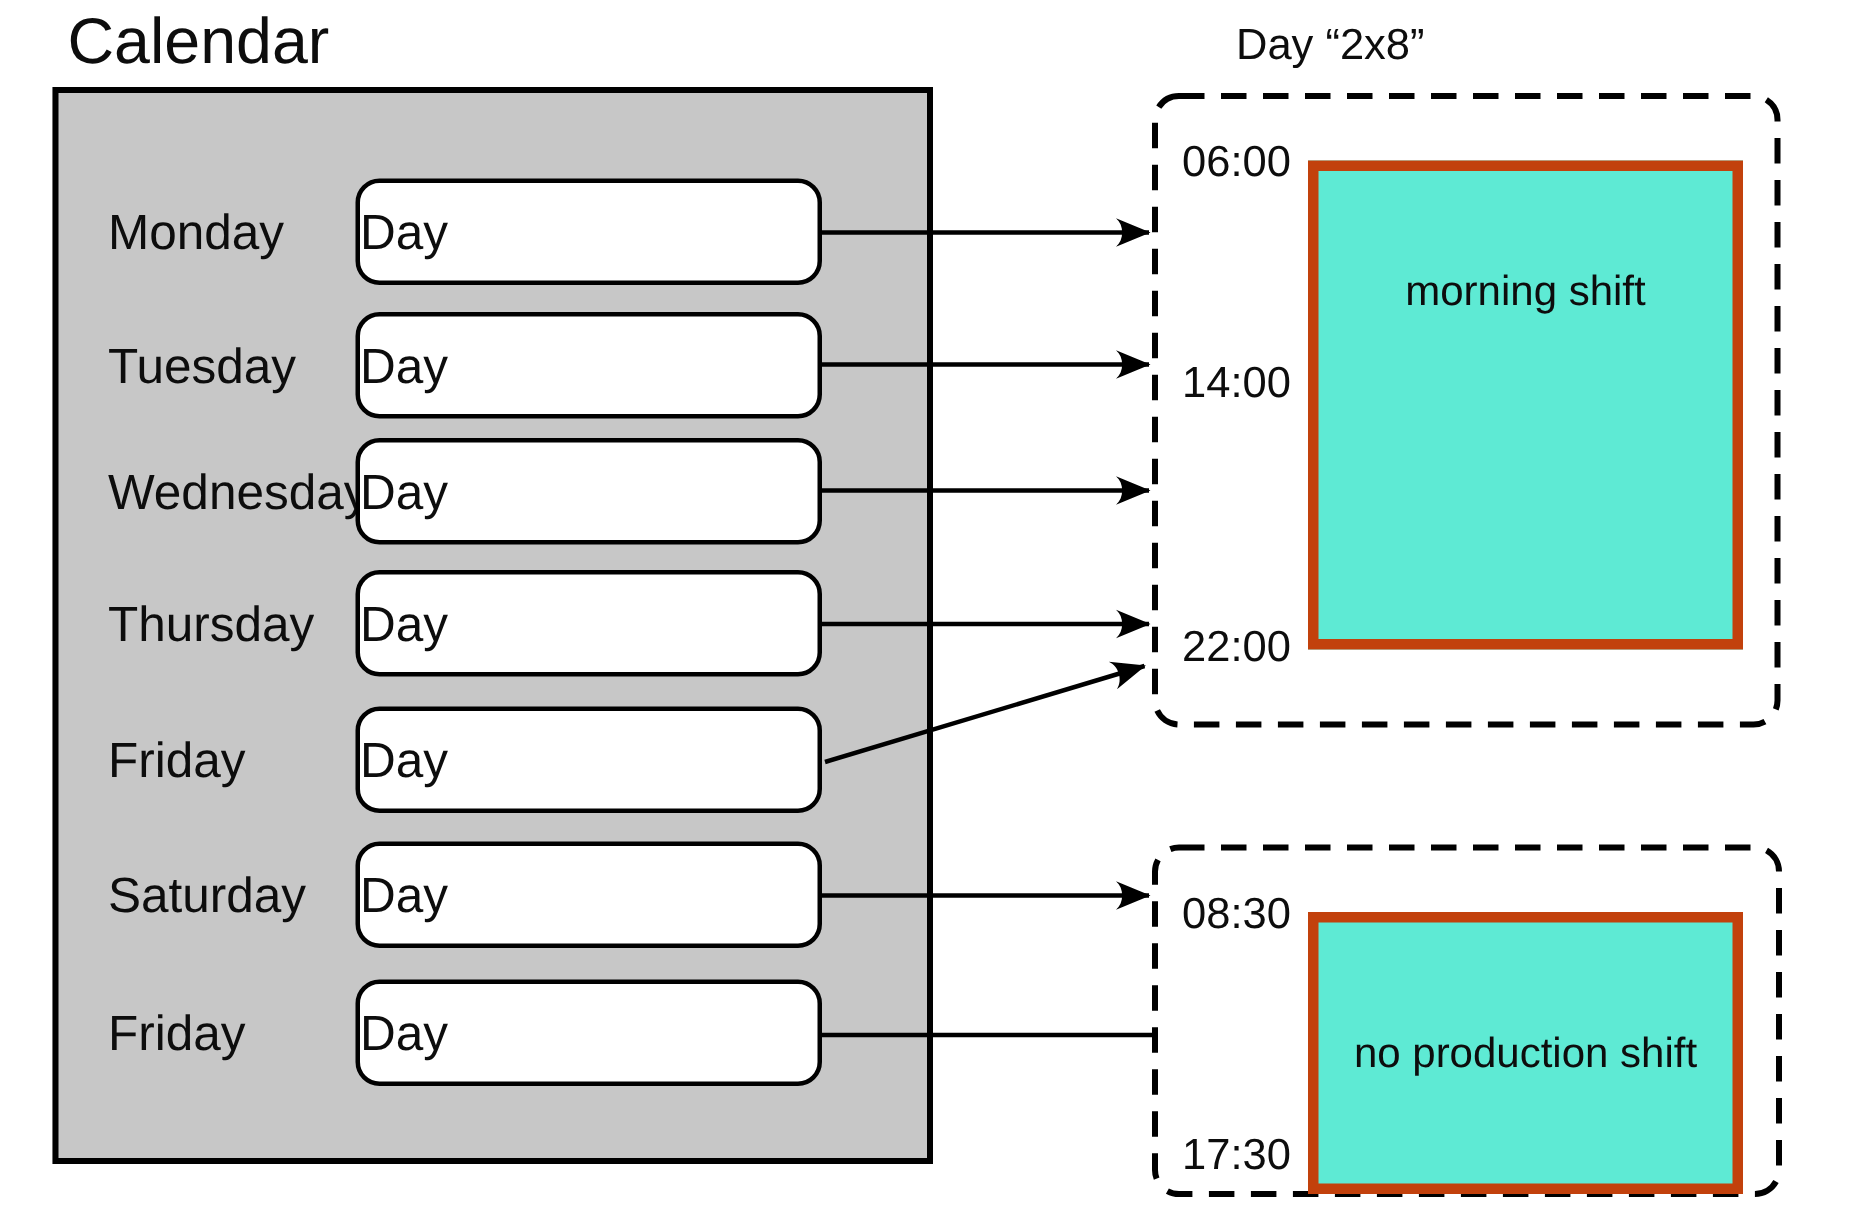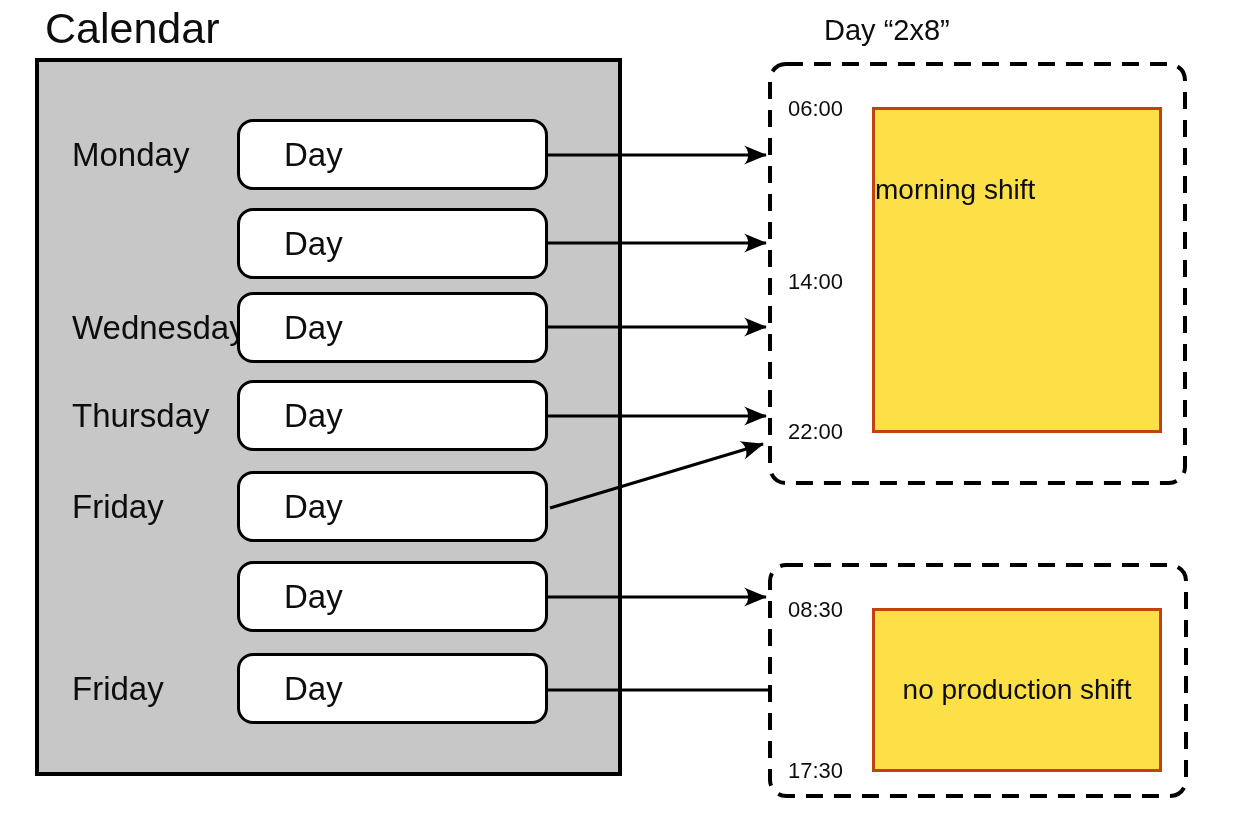--- a/index.html
+++ b/index.html
@@ -13,35 +13,35 @@
     background:#c7c7c7;border:4px solid #000;box-sizing:border-box;
   }
   .row{position:absolute;left:0;width:770px;height:71px;}
   .day-label{
     position:absolute;left:72px;top:50%;transform:translateY(-50%);
     font-size:33px;white-space:nowrap;
   }
   .day-box{
     position:absolute;left:237px;top:0;width:311px;height:100%;
     background:#fff;border:3px solid #000;border-radius:16px;box-sizing:border-box;
-    display:flex;align-items:center;padding-left:44px;
+    display:flex;align-items:center;
   }
   .day-box-text{font-size:33px;}
   svg.overlay{position:absolute;left:0;top:0;pointer-events:none;}
   svg.overlay line{stroke:#000;stroke-width:3;}
   svg.overlay rect.dashed{fill:none;stroke:#000;stroke-width:4;stroke-dasharray:17 11;}
   svg.overlay path{fill:#000;stroke:none;}
   .tpl-title{position:absolute;font-size:29px;white-space:nowrap;margin-left:48px;}
   .time-label{
     position:absolute;left:788px;transform:translateY(-50%);
-    font-size:22px;white-space:nowrap;
+    font-size:29px;white-space:nowrap;
   }
   .shift-box{
-    position:absolute;background:#fde047;border:3px solid #c2410c;box-sizing:border-box;
-    display:flex;flex-direction:row;
+    position:absolute;background:#5eead4;border:7px solid #c2410c;box-sizing:border-box;
+    display:flex;flex-direction:column;
   }
   .shift-cell{
     display:flex;align-items:center;justify-content:center;
     font-size:28px;text-align:center;line-height:1.22;
   }
   .shift-cell.divider{border-top:3px solid #000;}
   .shift-cell span{display:block;max-width:232px;}
 </style>
 </head>
 <body>
@@ -53,20 +53,21 @@
   <div class="panel"></div>
 
   <div class="row" style="top:119px">
     <div class="day-label">Monday</div>
     <div class="day-box">
       <span class="day-box-text">Day</span>
     </div>
   </div>
 
   <div class="row" style="top:208px">
+    <div class="day-label">Tuesday</div>
     <div class="day-box">
       <span class="day-box-text">Day</span>
     </div>
   </div>
 
   <div class="row" style="top:292px">
     <div class="day-label">Wednesday</div>
     <div class="day-box">
       <span class="day-box-text">Day</span>
     </div>
@@ -80,20 +81,21 @@
   </div>
 
   <div class="row" style="top:471px">
     <div class="day-label">Friday</div>
     <div class="day-box">
       <span class="day-box-text">Day</span>
     </div>
   </div>
 
   <div class="row" style="top:561px">
+    <div class="day-label">Saturday</div>
     <div class="day-box">
       <span class="day-box-text">Day</span>
     </div>
   </div>
 
   <div class="row" style="top:653px">
     <div class="day-label">Friday</div>
     <div class="day-box">
       <span class="day-box-text">Day</span>
     </div>
@@ -114,32 +116,32 @@
     <line x1="548" y1="327" x2="766" y2="327" marker-end="url(#ah)"></line>
     <line x1="548" y1="416" x2="766" y2="416" marker-end="url(#ah)"></line>
     <line x1="550" y1="508" x2="763" y2="444" marker-end="url(#ah)"></line>
     <line x1="548" y1="597" x2="766" y2="597" marker-end="url(#ah)"></line>
     <line x1="548" y1="690" x2="768" y2="690"></line>
   </svg>
 
   <div class="tpl-title" style="left:776px;top:14px">Day “2x8”</div>
 
   <div class="time-label" style="top:109px">06:00</div>
-  <div class="time-label" style="top:282px">14:00</div>
+  <div class="time-label" style="top:256px">14:00</div>
   <div class="time-label" style="top:432px">22:00</div>
 
   <div class="shift-box" style="left:872px;top:107px;width:290px;height:326px">
     <div class="shift-cell" style="height:161px">
       <span>morning shift</span>
     </div>
   </div>
 
 
   <div class="time-label" style="top:610px">08:30</div>
   <div class="time-label" style="top:771px">17:30</div>
 
-  <div class="shift-box" style="left:872px;top:608px;width:290px;height:164px">
+  <div class="shift-box" style="left:872px;top:608px;width:290px;height:188px">
     <div class="shift-cell" style="flex:1">
       <span>no production shift</span>
     </div>
   </div>
 
 </div>
 
 </body></html>

